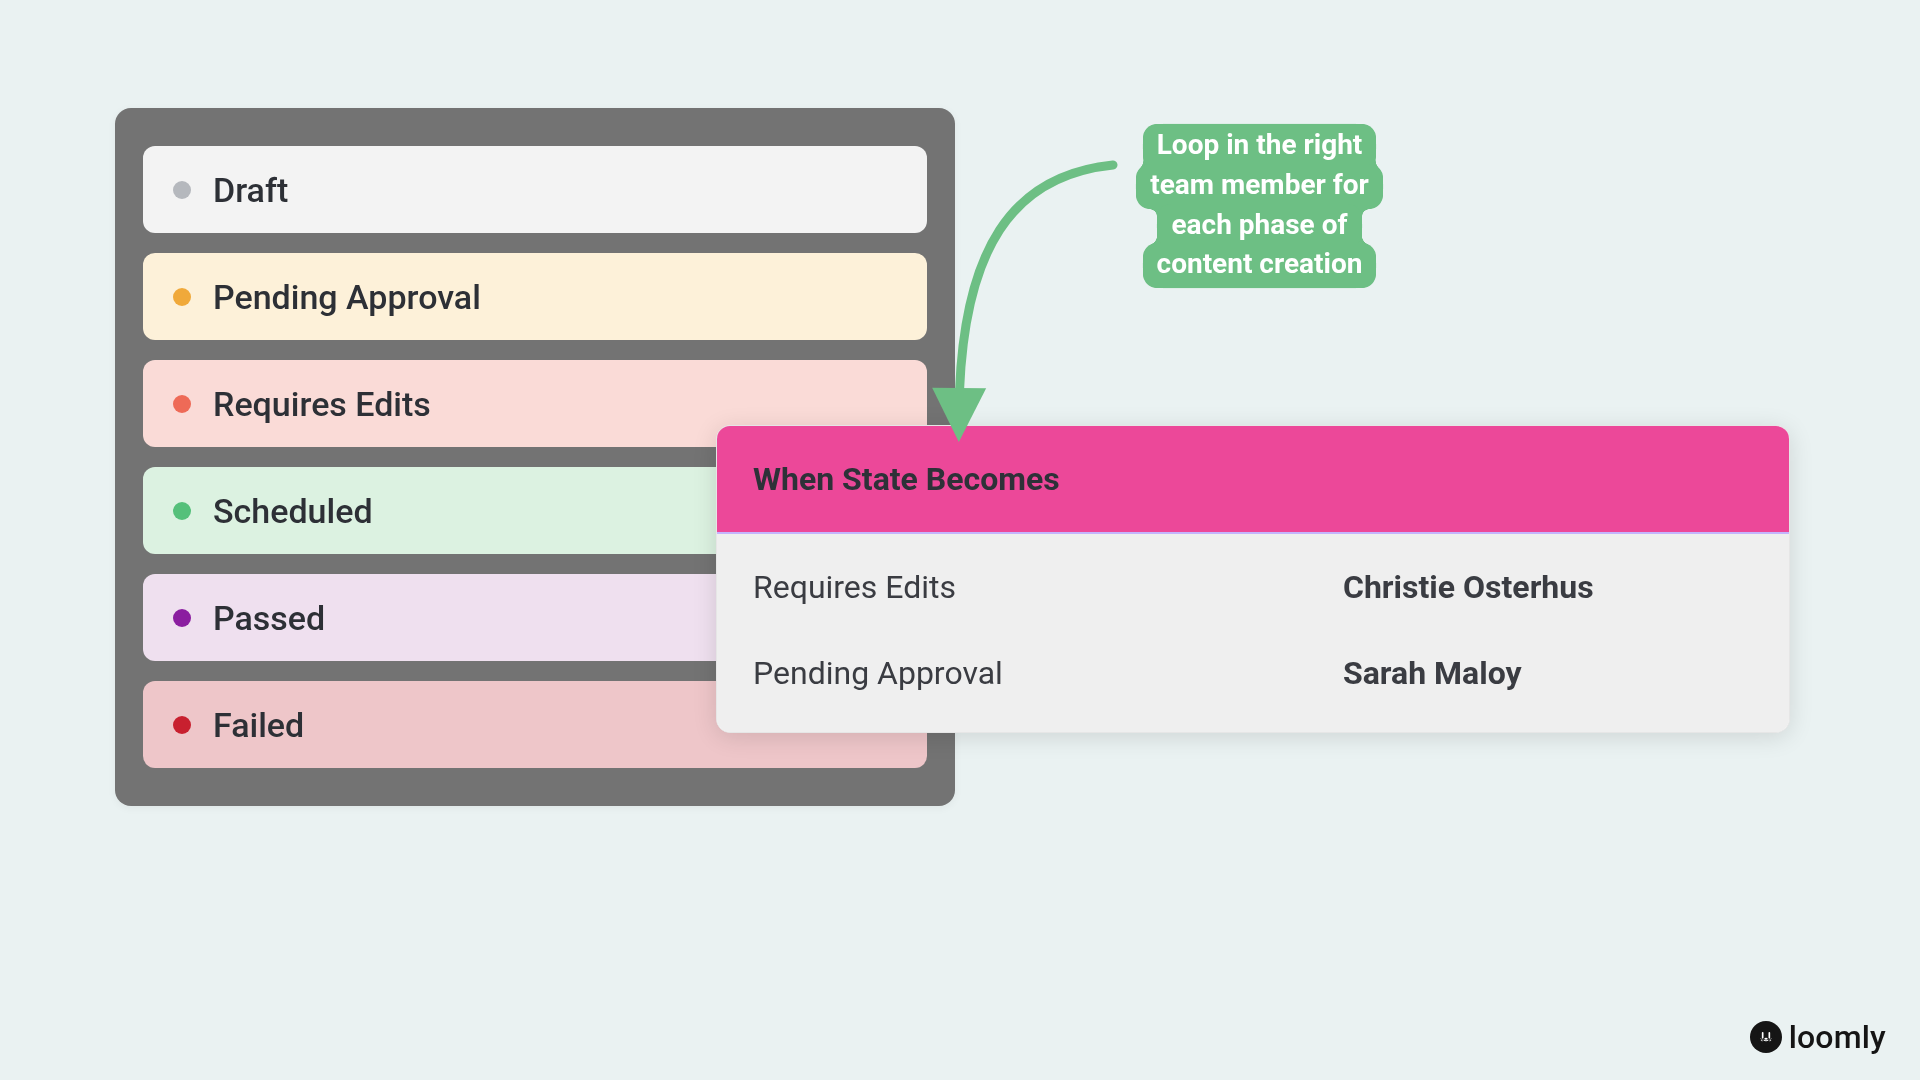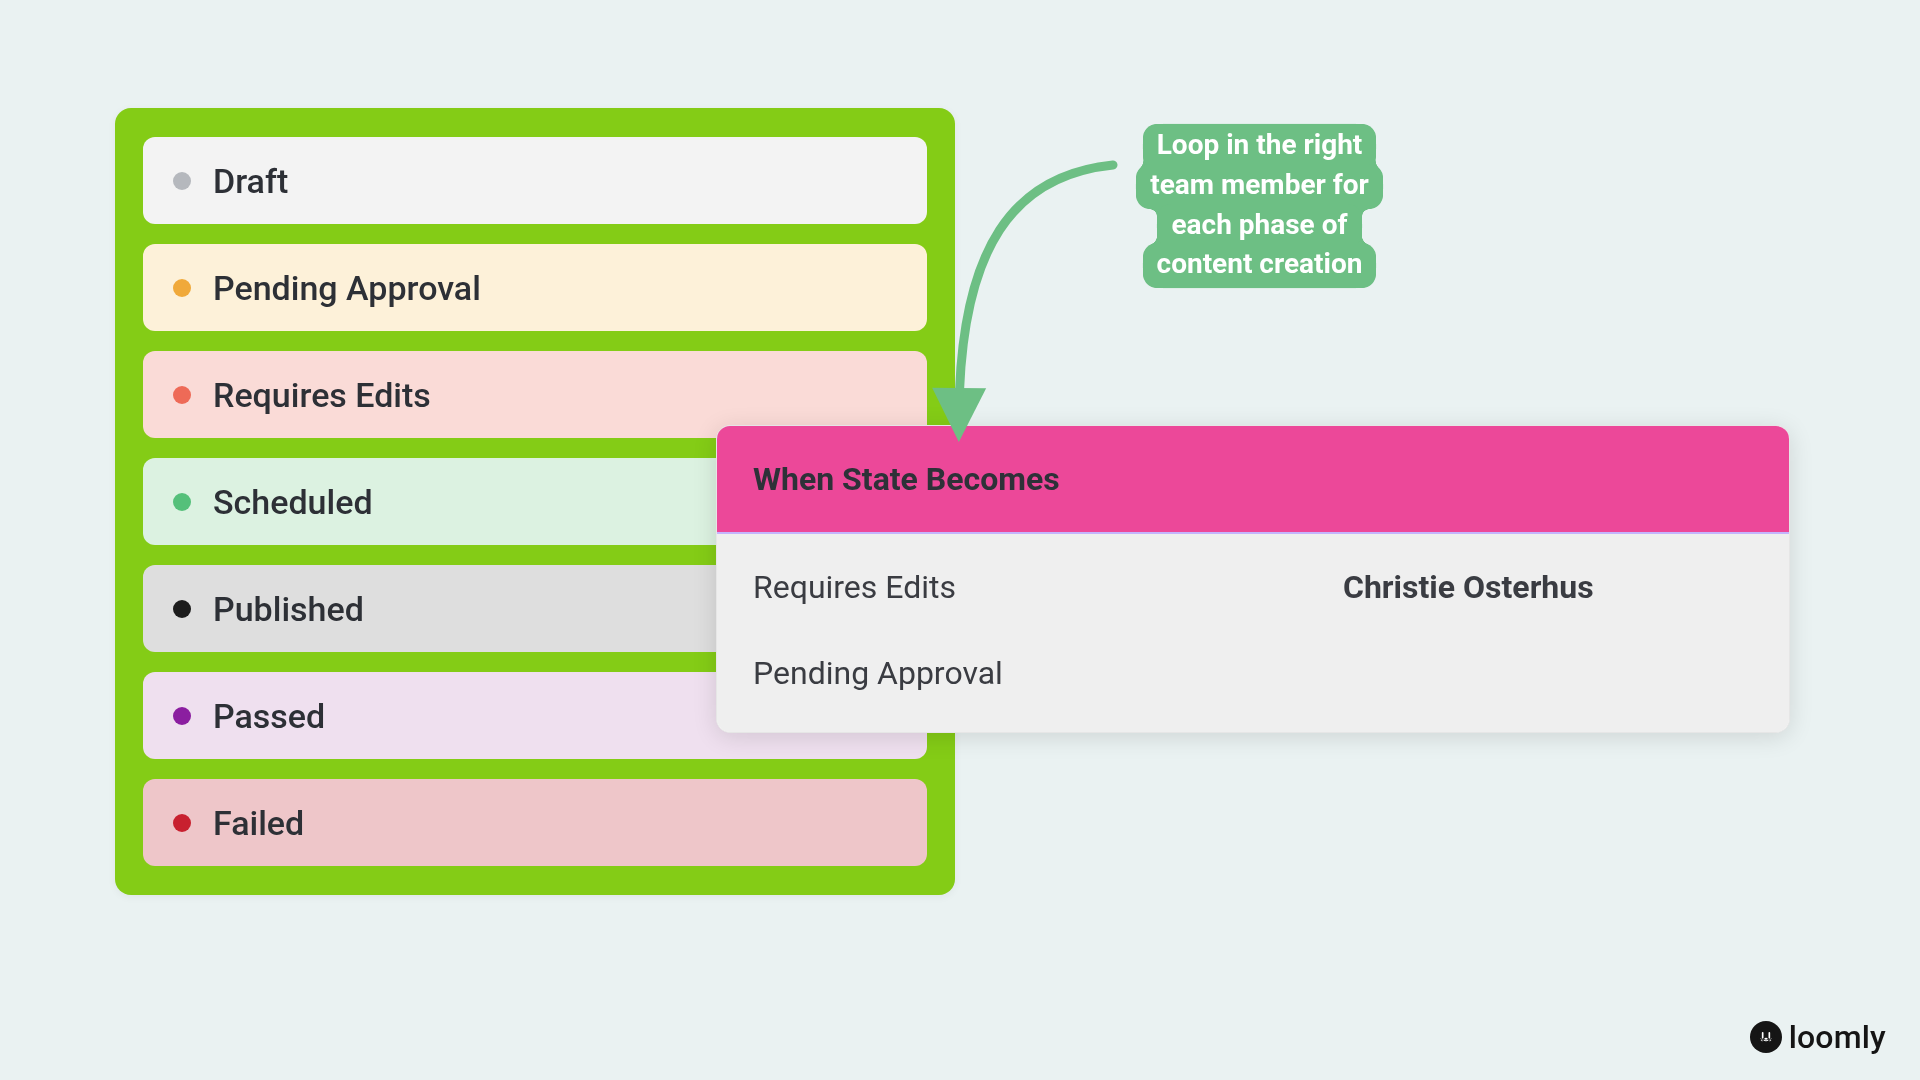--- a/index.html
+++ b/index.html
@@ -11,23 +11,23 @@
     position: relative;
     overflow: hidden;
   }
 
   
   .status-card {
     position: absolute;
     left: 115px;
     top: 108px;
     width: 840px;
-    background: #84cc16;
+    background: #737373;
     border-radius: 16px;
-    padding: 29px 28px;
+    padding: 38px 28px;
     box-shadow: 0 2px 8px rgba(0,0,0,0.05);
   }
   .status-item {
     display: flex;
     align-items: center;
     gap: 22px;
     padding: 0 30px;
     height: 87px;
     border-radius: 12px;
     margin-bottom: 20px;
@@ -169,24 +169,20 @@
     <span class="status-label">Pending Approval</span>
   </div>
   <div class="status-item" style="background:#fadbd7;">
     <span class="status-dot" style="background: rgb(238, 106, 87);"></span>
     <span class="status-label">Requires Edits</span>
   </div>
   <div class="status-item" style="background:#dcf2e1;">
     <span class="status-dot" style="background: rgb(85, 192, 122);"></span>
     <span class="status-label">Scheduled</span>
   </div>
-  <div class="status-item" style="background:#dedede;">
-    <span class="status-dot" style="background: rgb(28, 28, 28);"></span>
-    <span class="status-label">Published</span>
-  </div>
   <div class="status-item" style="background:#efe0ef;">
     <span class="status-dot" style="background: rgb(139, 30, 160);"></span>
     <span class="status-label">Passed</span>
   </div>
   <div class="status-item" style="background:#eec6c9;">
     <span class="status-dot" style="background: rgb(200, 32, 47);"></span>
     <span class="status-label">Failed</span>
   </div>
 </div>
 
@@ -194,20 +190,21 @@
   <div class="assign-header">
     <div class="assign-header-col col-state">When State Becomes</div>
   </div>
   <div class="assign-body">
     <div class="assign-row">
       <div class="assign-cell col-state">Requires Edits</div>
       <div class="assign-cell col-assign">Christie Osterhus</div>
     </div>
     <div class="assign-row">
       <div class="assign-cell col-state">Pending Approval</div>
+      <div class="assign-cell col-assign">Sarah Maloy</div>
     </div>
   </div>
 </div>
 
 <div class="callout">
   <span class="callout-row">Loop in the right</span><br>
   <span class="callout-row">team member for</span><br>
   <span class="callout-row">each phase of</span><br>
   <span class="callout-row">content creation</span>
 </div>

